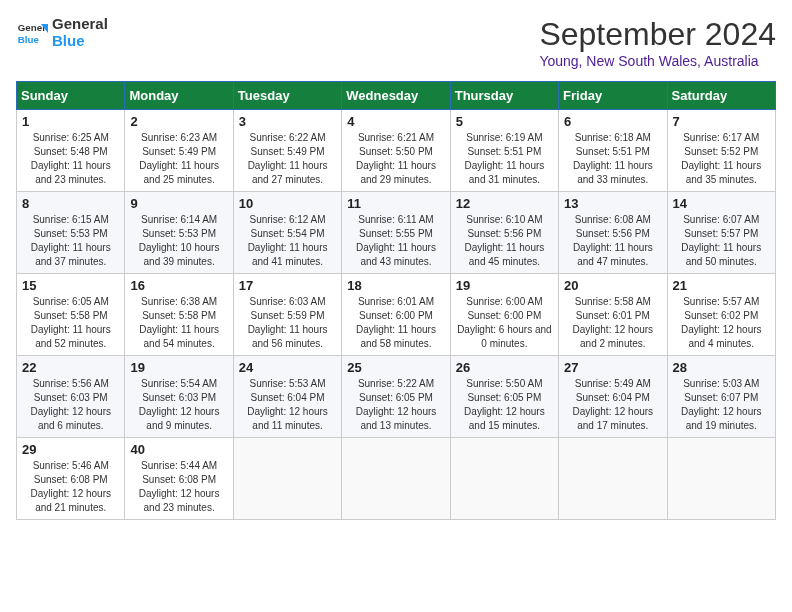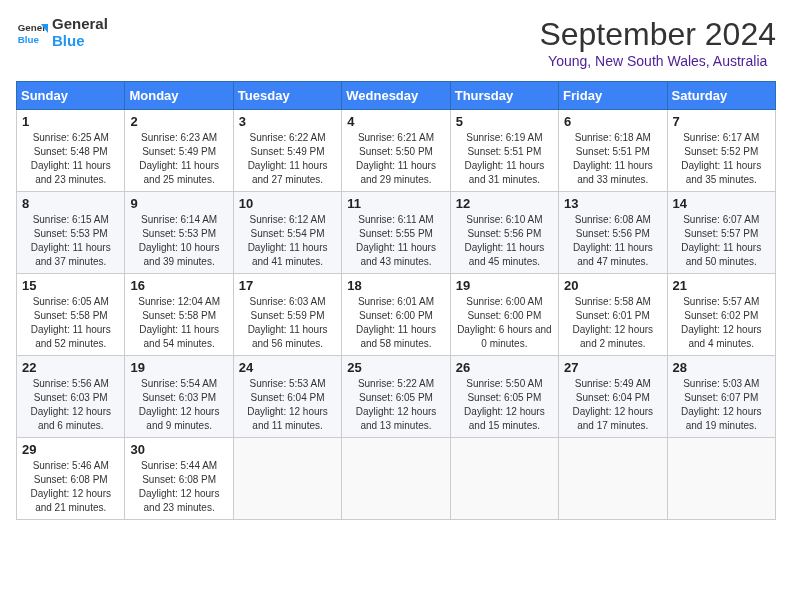--- a/index.html
+++ b/index.html
@@ -19,38 +19,38 @@
     .logo {
       display: flex;
       align-items: center;
       gap: 4px;
     }
     .logo-icon {
       width: 32px;
       height: 32px;
     }
     .title-block {
-      text-align: center;
+      text-align: left;
     }
     .month-title {
       font-size: 32px;
       color: #333;
       font-weight: normal;
     }
     .subtitle {
       font-size: 14px;
       color: #4c1d95;
     }
     .calendar {
       width: 100%;
       border-collapse: collapse;
       font-size: 11px;
     }
     .calendar th {
-      background: #3b82f6;
+      background: #15803d;
       color: #fff;
       padding: 6px 4px;
       text-align: left;
       font-size: 13px;
       font-weight: bold;
       border: 1px solid #2a6cb5;
     }
     .calendar td {
       border: 1px solid #ccc;
       vertical-align: top;
@@ -235,21 +235,21 @@
         <span class="day-number">15</span>
         <div class="day-info">
           <span>Sunrise: 6:05 AM</span><br>
           <span>Sunset: 5:58 PM</span><br>
           <span>Daylight: 11 hours and 52 minutes.</span>
         </div>
       </td>
         <td>
         <span class="day-number">16</span>
         <div class="day-info">
-          <span>Sunrise: 12:04 AM</span><br>
+          <span>Sunrise: 6:38 AM</span><br>
           <span>Sunset: 5:58 PM</span><br>
           <span>Daylight: 11 hours and 54 minutes.</span>
         </div>
       </td>
         <td>
         <span class="day-number">17</span>
         <div class="day-info">
           <span>Sunrise: 6:03 AM</span><br>
           <span>Sunset: 5:59 PM</span><br>
           <span>Daylight: 11 hours and 56 minutes.</span>
@@ -349,21 +349,21 @@
       <tr>
         <td>
         <span class="day-number">29</span>
         <div class="day-info">
           <span>Sunrise: 5:46 AM</span><br>
           <span>Sunset: 6:08 PM</span><br>
           <span>Daylight: 12 hours and 21 minutes.</span>
         </div>
       </td>
         <td>
-        <span class="day-number">30</span>
+        <span class="day-number">40</span>
         <div class="day-info">
           <span>Sunrise: 5:44 AM</span><br>
           <span>Sunset: 6:08 PM</span><br>
           <span>Daylight: 12 hours and 23 minutes.</span>
         </div>
       </td>
         <td class="empty-cell"></td>
         <td class="empty-cell"></td>
         <td class="empty-cell"></td>
         <td class="empty-cell"></td>

